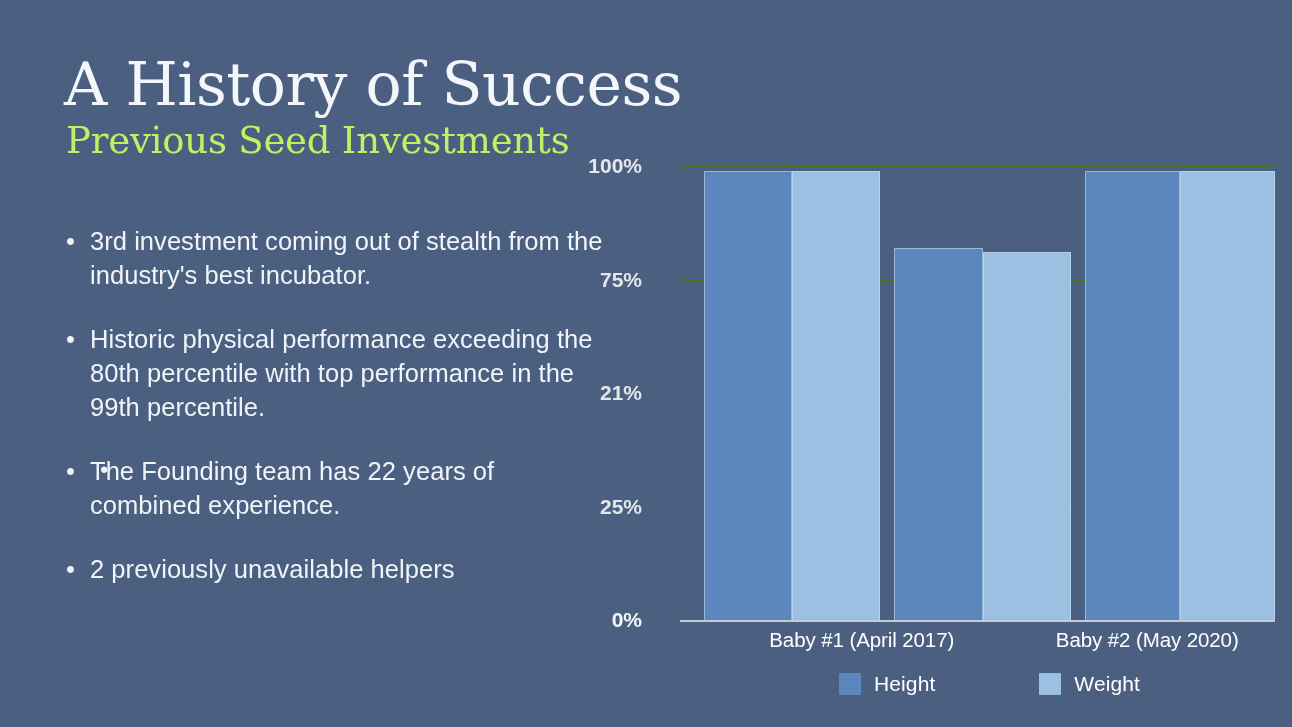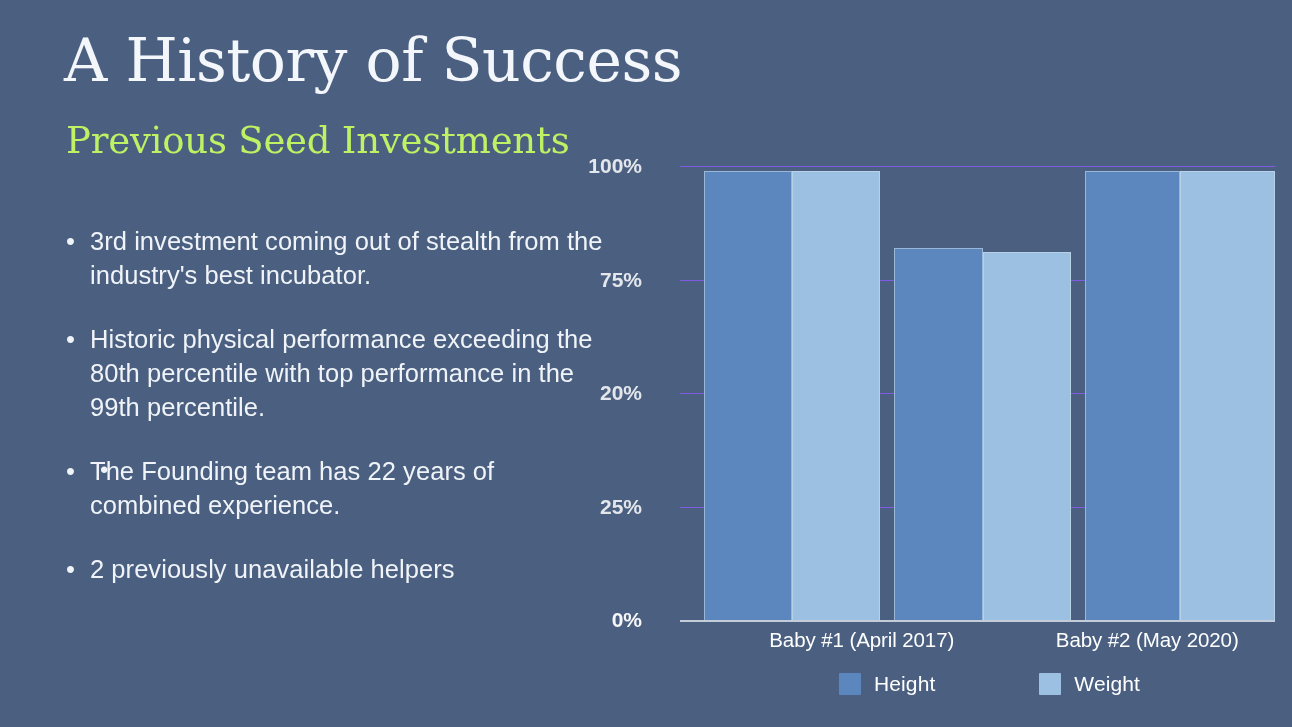--- a/index.html
+++ b/index.html
@@ -8,21 +8,21 @@
     background:#4b6080;
     font-family:"Liberation Sans", sans-serif;
     overflow:hidden;
   }
   .slide { position:relative; width:1292px; height:727px; background:#4b6080; }
 
   
   .left { position:absolute; left:0; top:0; width:620px; height:727px; }
 
   .title {
-    position:absolute; left:64px; top:28px;
+    position:absolute; left:64px; top:52px;
     font-family:"DejaVu Serif", serif;
     font-weight:300;
     font-size:60px;
     line-height:1.08;
     letter-spacing:-0.5px;
     color:#f3f6fa;
     white-space:nowrap;
   }
   .subtitle {
     position:absolute; left:66px; top:120px;
@@ -67,21 +67,21 @@
     top:166px;
     width:571px;         
     height:454px;        
   }
 
   .gridline {
     position:absolute;
     left:-24px;
     width:595px;
     height:1px;
-    background:#8b5cf6;
+    background:#4d7c0f;
     opacity:.85;
   }
   .gridline.base { background:#c9d3de; opacity:.95; height:2px; }
 
   .ytick {
     position:absolute;
     right:100%;
     margin-right:38px;
     transform:translateY(-50%);
     color:#ffffff;
@@ -181,21 +181,21 @@
 
     <div class="plot">
 
       <div class="gridline" style="top:0px;">
         <span class="ytick">100%</span>
       </div>
       <div class="gridline" style="top:113.5px;">
         <span class="ytick">75%</span>
       </div>
       <div class="gridline" style="top:227px;">
-        <span class="ytick">20%</span>
+        <span class="ytick">21%</span>
       </div>
       <div class="gridline" style="top:340.5px;">
         <span class="ytick">25%</span>
       </div>
       <div class="gridline base" style="top:454px;">
         <span class="ytick">0%</span>
       </div>
 
       <div class="groups">
 

